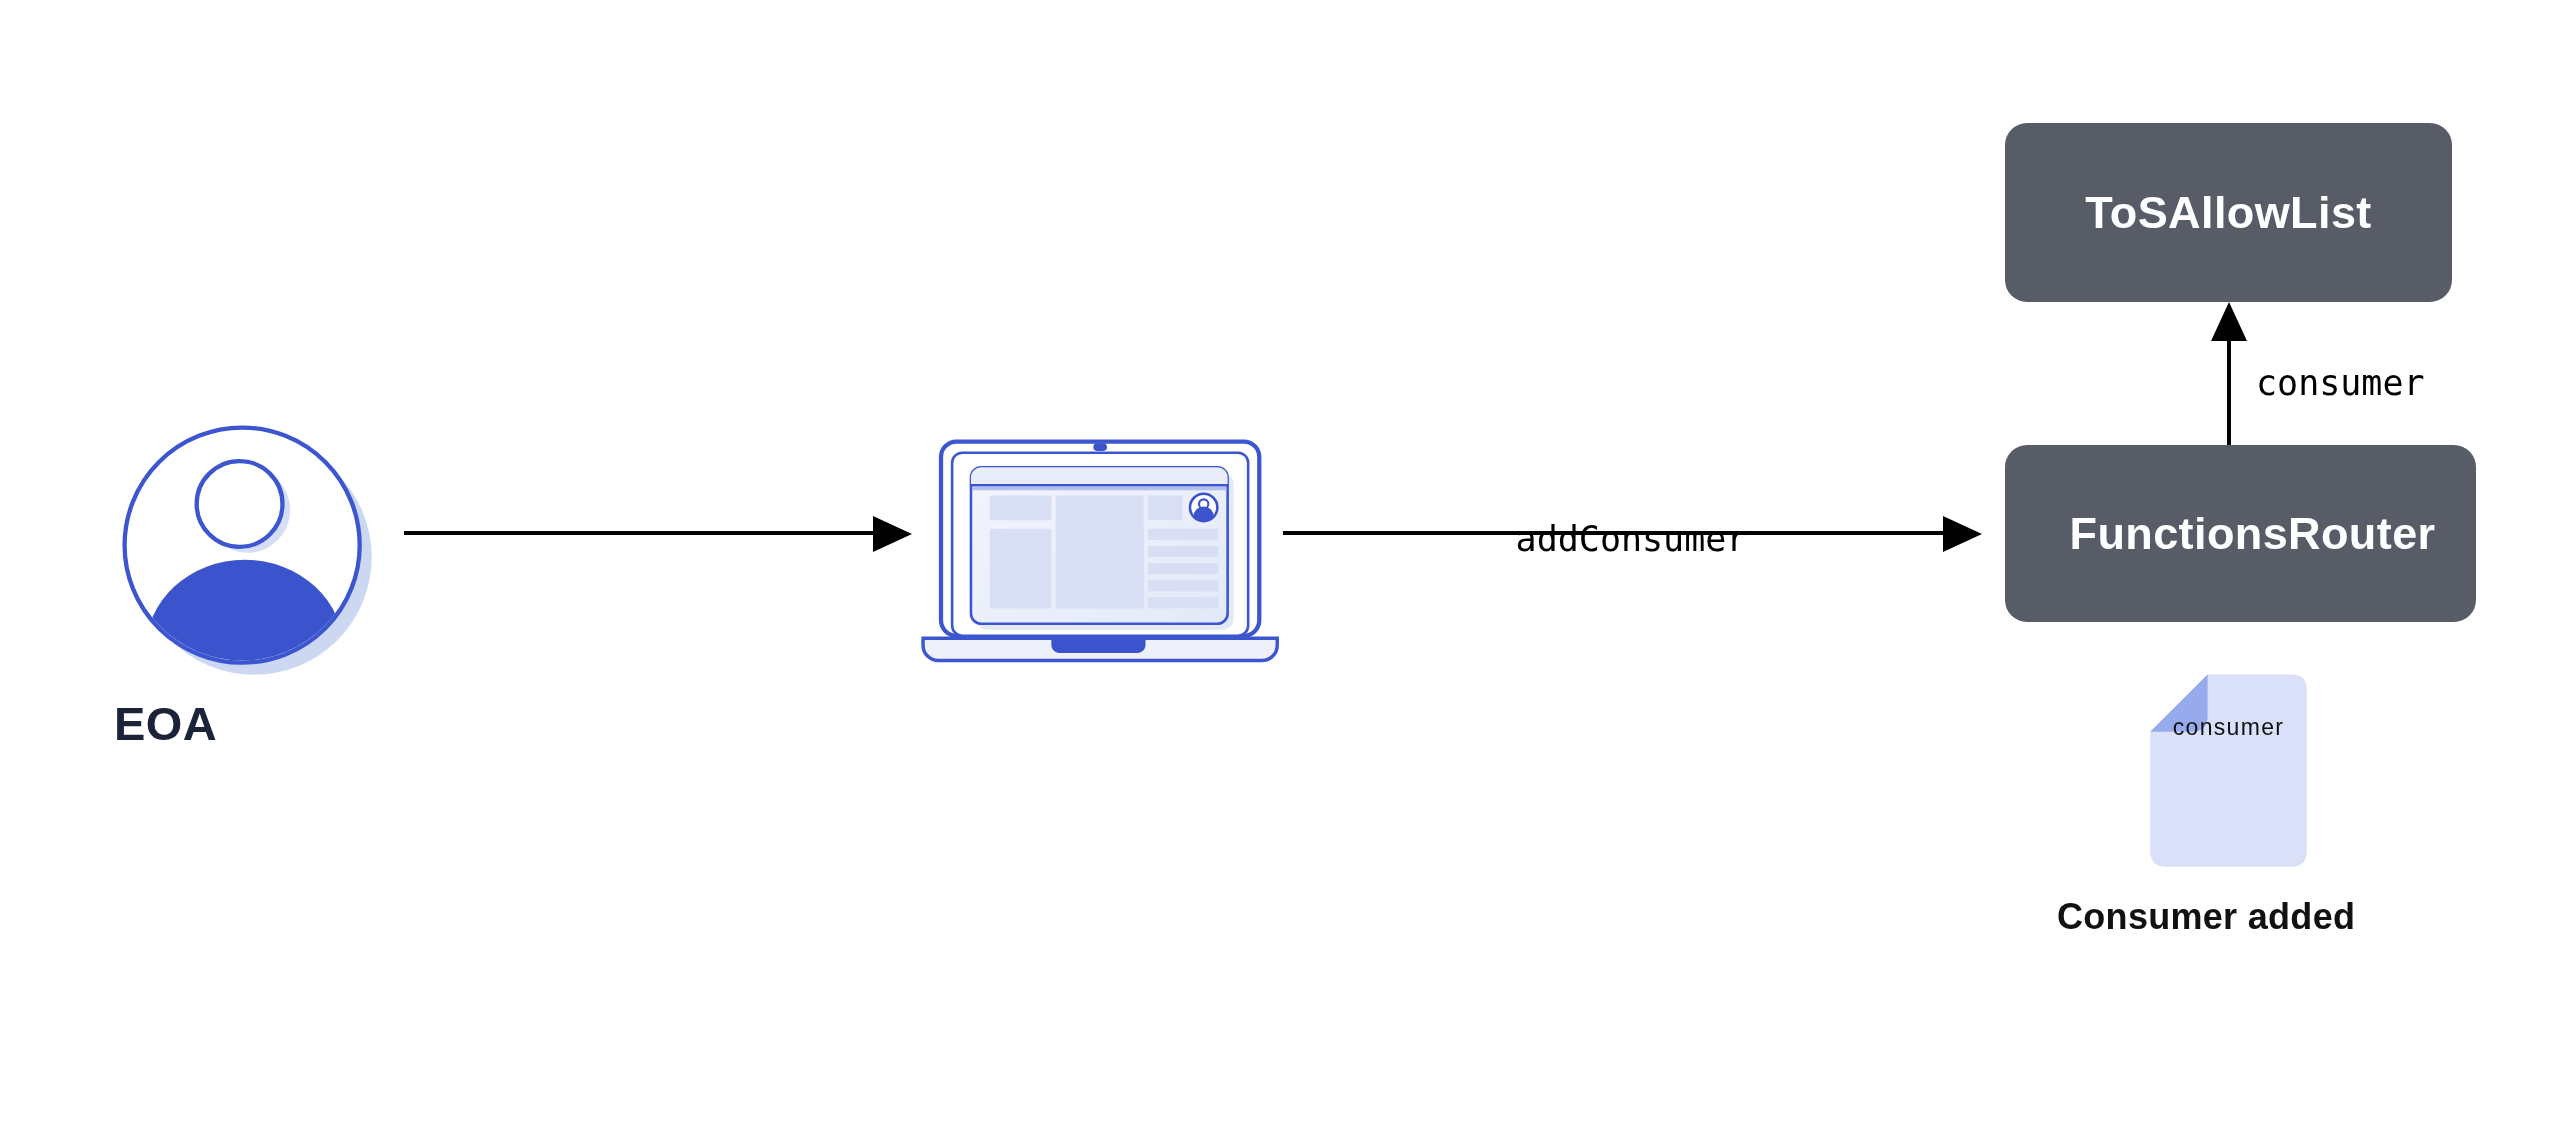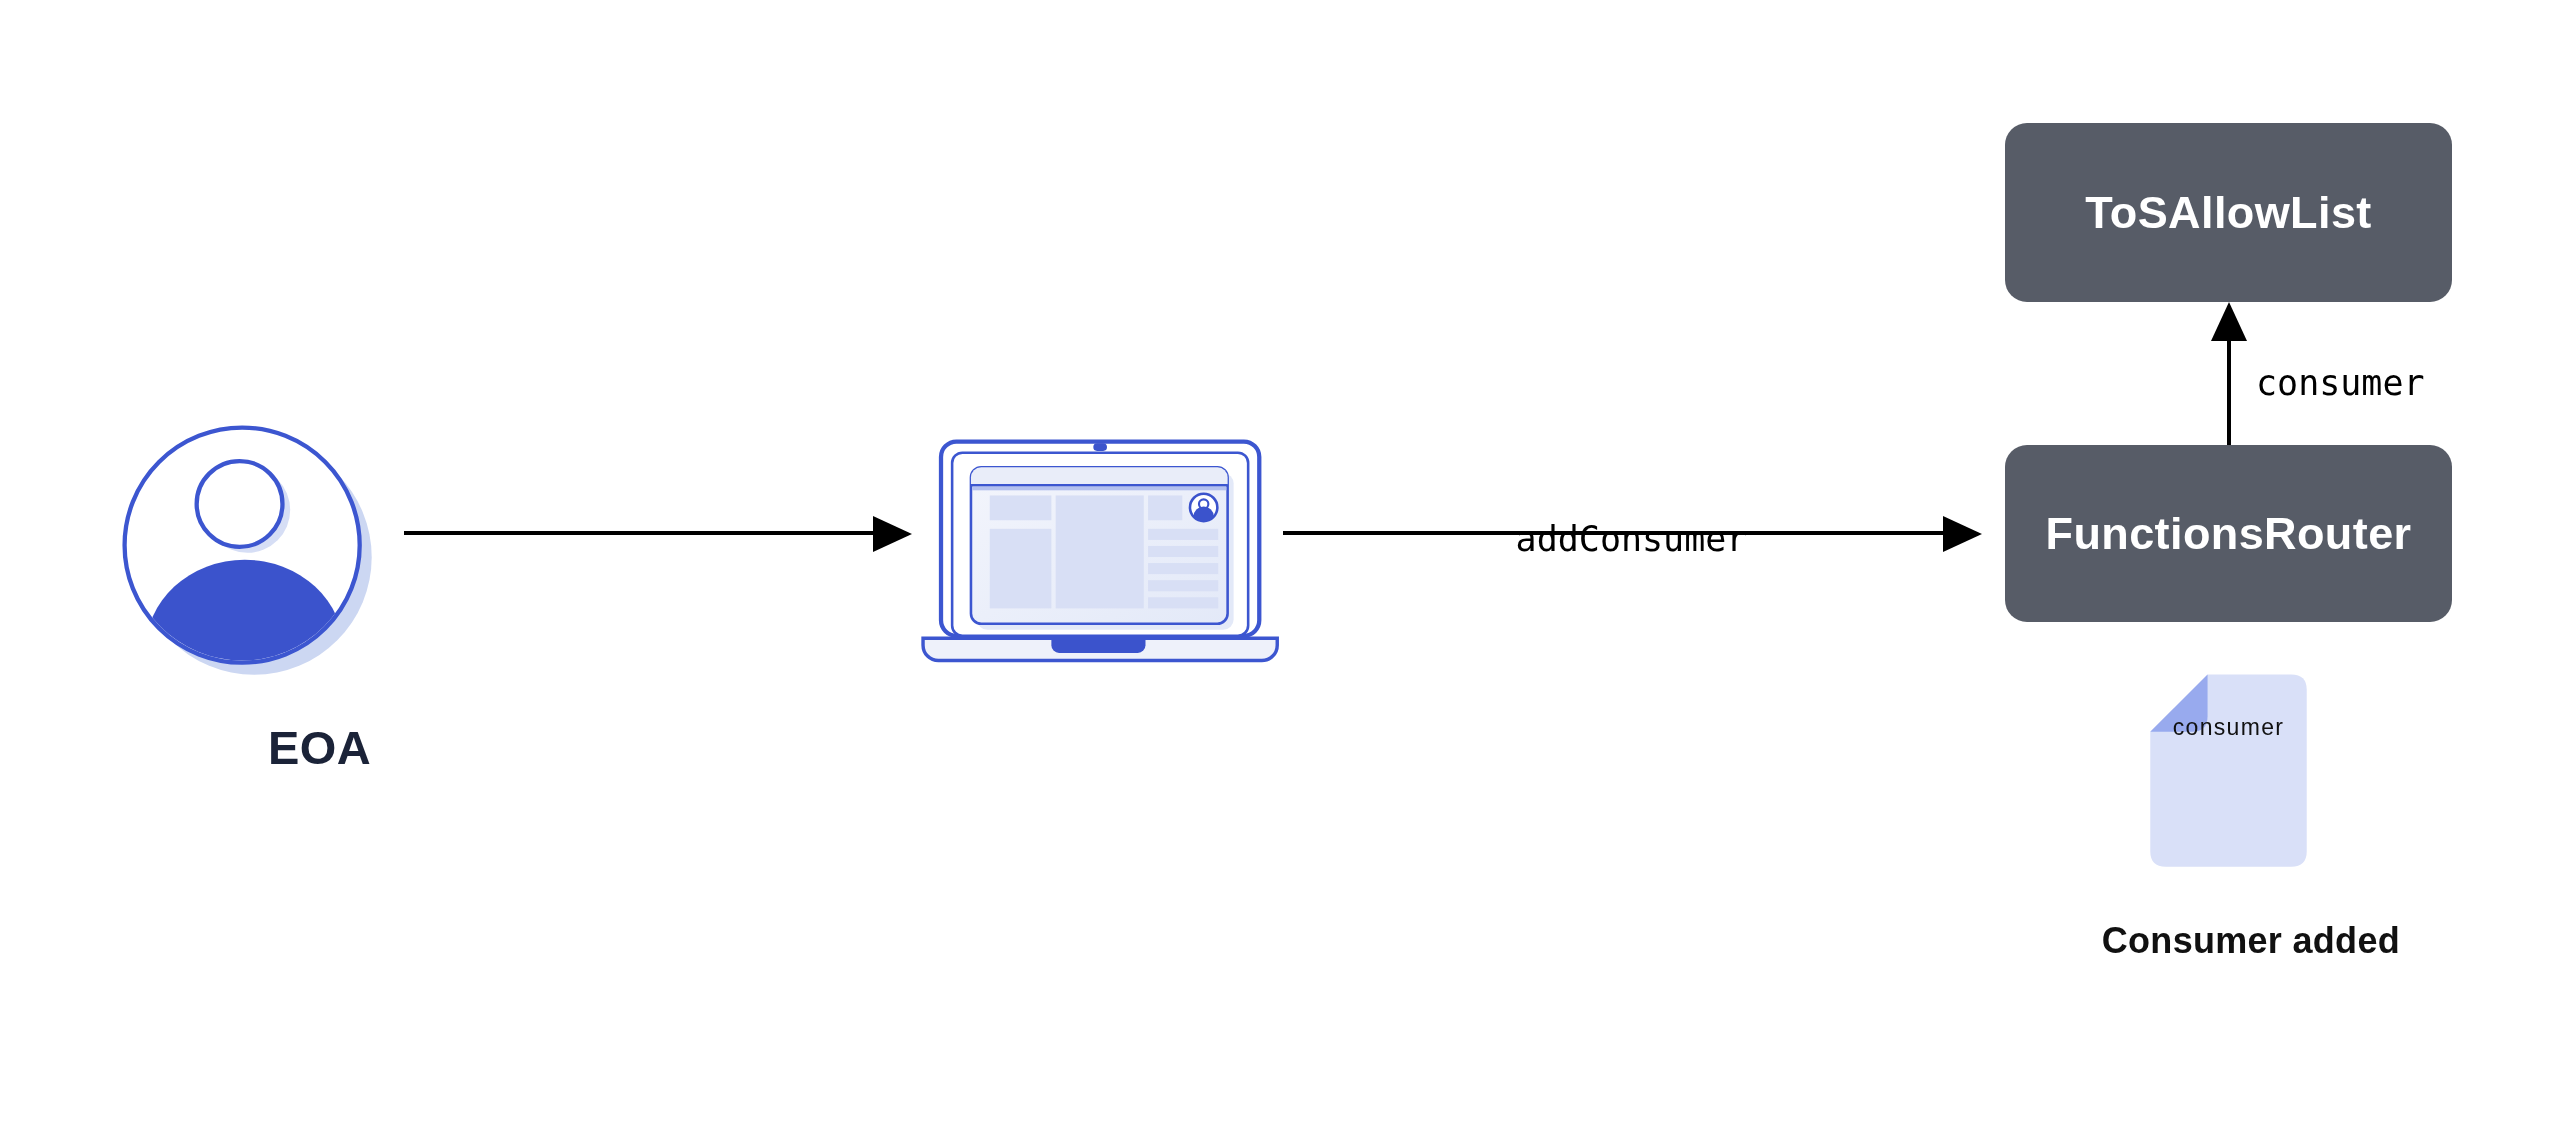--- a/index.html
+++ b/index.html
@@ -9,26 +9,25 @@
     height: 1140px;
     background: #ffffff;
     overflow: hidden;
     font-family: "Liberation Sans", sans-serif;
   }
   .abs { position: absolute; }
 
   
   .caption {
     position: absolute;
-    text-align: right;
+    text-align: left;
     color: var(--ink);
     font-weight: 700;
     font-size: 47px;
     letter-spacing: 0.4px;
-    margin-top: 24px;
   }
   .caption.regular {
     font-weight: 700;
     font-size: 36px;
     letter-spacing: 0.3px;
     color: var(--black);
   }
 
   
   .code-label {
@@ -154,21 +153,21 @@
   <div class="arrowhead-right" style="left:1943px; top:516px;"></div>
 
   <div class="contract-box" style="top:123px; height:179px;">
     <span>ToSAllowList</span>
   </div>
 
   <div class="arrowhead-up" style="left:2211px; top:302px;"></div>
   <div class="edge-line-v" style="left:2227px; top:338px; height:107px;"></div>
   <div class="code-label" style="left:2256px; top:363px;">consumer</div>
 
-  <div class="contract-box" style="top:445px; height:177px;">
+  <div class="contract-box" style="top:445px; height:177px;padding-left:24px;">
     <span>FunctionsRouter</span>
   </div>
 
   <svg class="abs" style="left:2146px; top:670px;" width="171" height="202" viewBox="0 0 200 236">
 
     <path d="M72,5 H170 Q188,5 188,23 V212 Q188,230 170,230 H23 Q5,230 5,212 V72 Z" fill="var(--doc_fill)"></path>
 
     <path d="M72,5 V54 Q72,72 54,72 H5 Z" fill="var(--doc_fold)"></path>
   </svg>
   <div class="doc-label">consumer</div>

